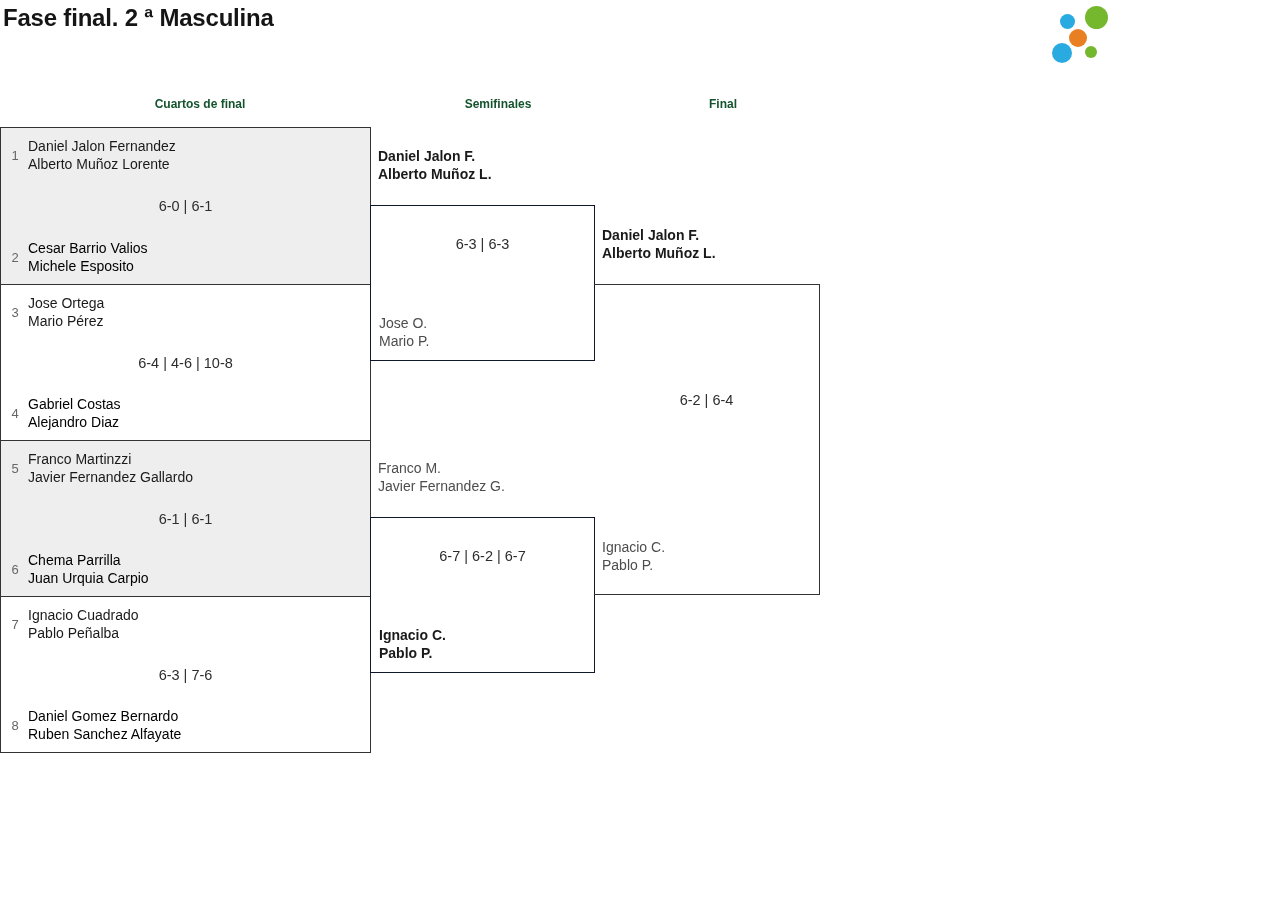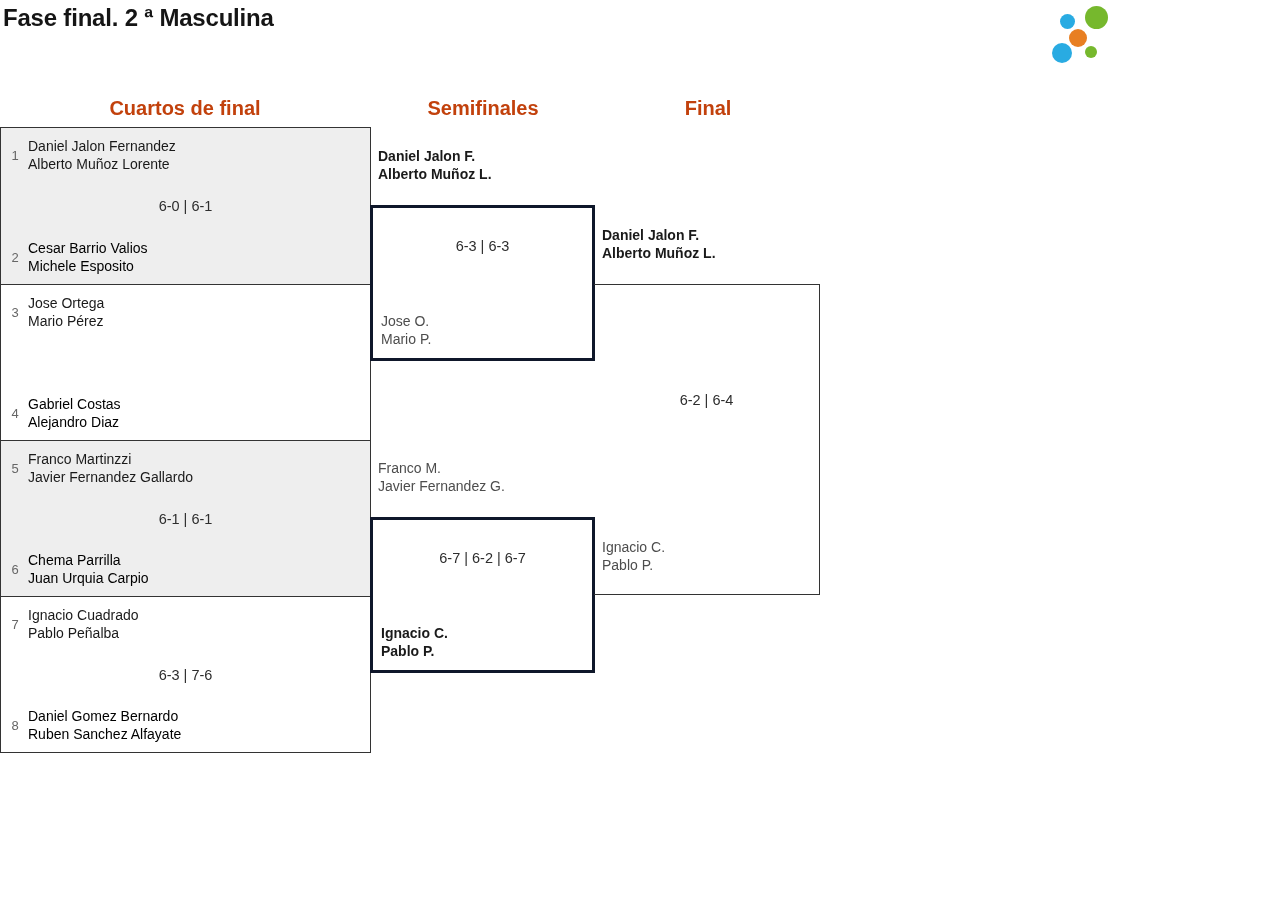--- a/index.html
+++ b/index.html
@@ -22,21 +22,21 @@
   .dot-blue-lg   { left:2px;  top:43px; width:20px; height:20px; background:#29abe2; }
   .dot-green-sm  { left:35px; top:46px; width:12px; height:12px; background:#76b82d; }
   .logo-wordmark {
     position:absolute; left:64px; top:8px; font-size:46px; line-height:48px;
     font-weight:700; color:#76b82d; letter-spacing:-1px; white-space:nowrap;
   }
 
   
   .round-header {
     position:absolute; top:97px; transform:translateX(-50%);
-    font-size:20px; font-weight:700; color:#c2410c; white-space:nowrap;
+    font-size:12px; font-weight:700; color:#14532d; white-space:nowrap;margin-left:15px;
   }
   .rh-qf { left:185px; } .rh-sf { left:483px; } .rh-f { left:708px; }
 
   
   .qf-col {
     position:absolute; left:0px; top:127px; width:371px; height:626px;
     border:1px solid #333333; box-sizing:border-box; background:#ffffff;
   }
   .qf-match { position:relative; width:100%; height:156px; box-sizing:border-box; }
   .qf-match + .qf-match { border-top:1px solid #333333; }
@@ -50,21 +50,21 @@
   .loser  .team-names { font-weight:400; color:#000000; }
 
   .match-score {
     position:absolute; left:0; right:0; top:50%; transform:translateY(-50%);
     text-align:center; font-size:14.5px; color:#2d2d2d; white-space:nowrap;
   }
 
   
   .sf-box {
     position:absolute; left:370px; width:225px; height:156px;
-    border:3px solid #0f172a; box-sizing:border-box; background:transparent;
+    border:1px solid #0f172a; box-sizing:border-box; background:transparent;
   }
   .sf1 { top:205px; } .sf2 { top:517px; }
   .sf-score { position:absolute; left:0; right:0; top:30px; text-align:center; font-size:14.5px; color:#2d2d2d; white-space:nowrap; }
   .box-team-bottom { position:absolute; left:8px; bottom:10px; font-size:14px; line-height:18px; white-space:nowrap; }
 
   
   .float-team { position:absolute; font-size:14px; line-height:18px; white-space:nowrap; }
   .ft-sf1 { left:378px; top:147px; }
   .ft-sf2 { left:378px; top:459px; }
   .ft-final { left:602px; top:226px; }
@@ -122,20 +122,21 @@
     </div>
 
     <div class="qf-match">
       <div class="team-row top winner">
         <span class="seed">3</span>
         <span class="team-names">
           <span style="display:block">Jose Ortega</span>
           <span style="display:block">Mario Pérez</span>
         </span>
       </div>
+      <div class="match-score">6-4 | 4-6 | 10-8</div>
       <div class="team-row bottom loser">
         <span class="seed">4</span>
         <span class="team-names">
           <span style="display:block">Gabriel Costas</span>
           <span style="display:block">Alejandro Diaz</span>
         </span>
       </div>
     </div>
 
     <div class="qf-match shaded">

